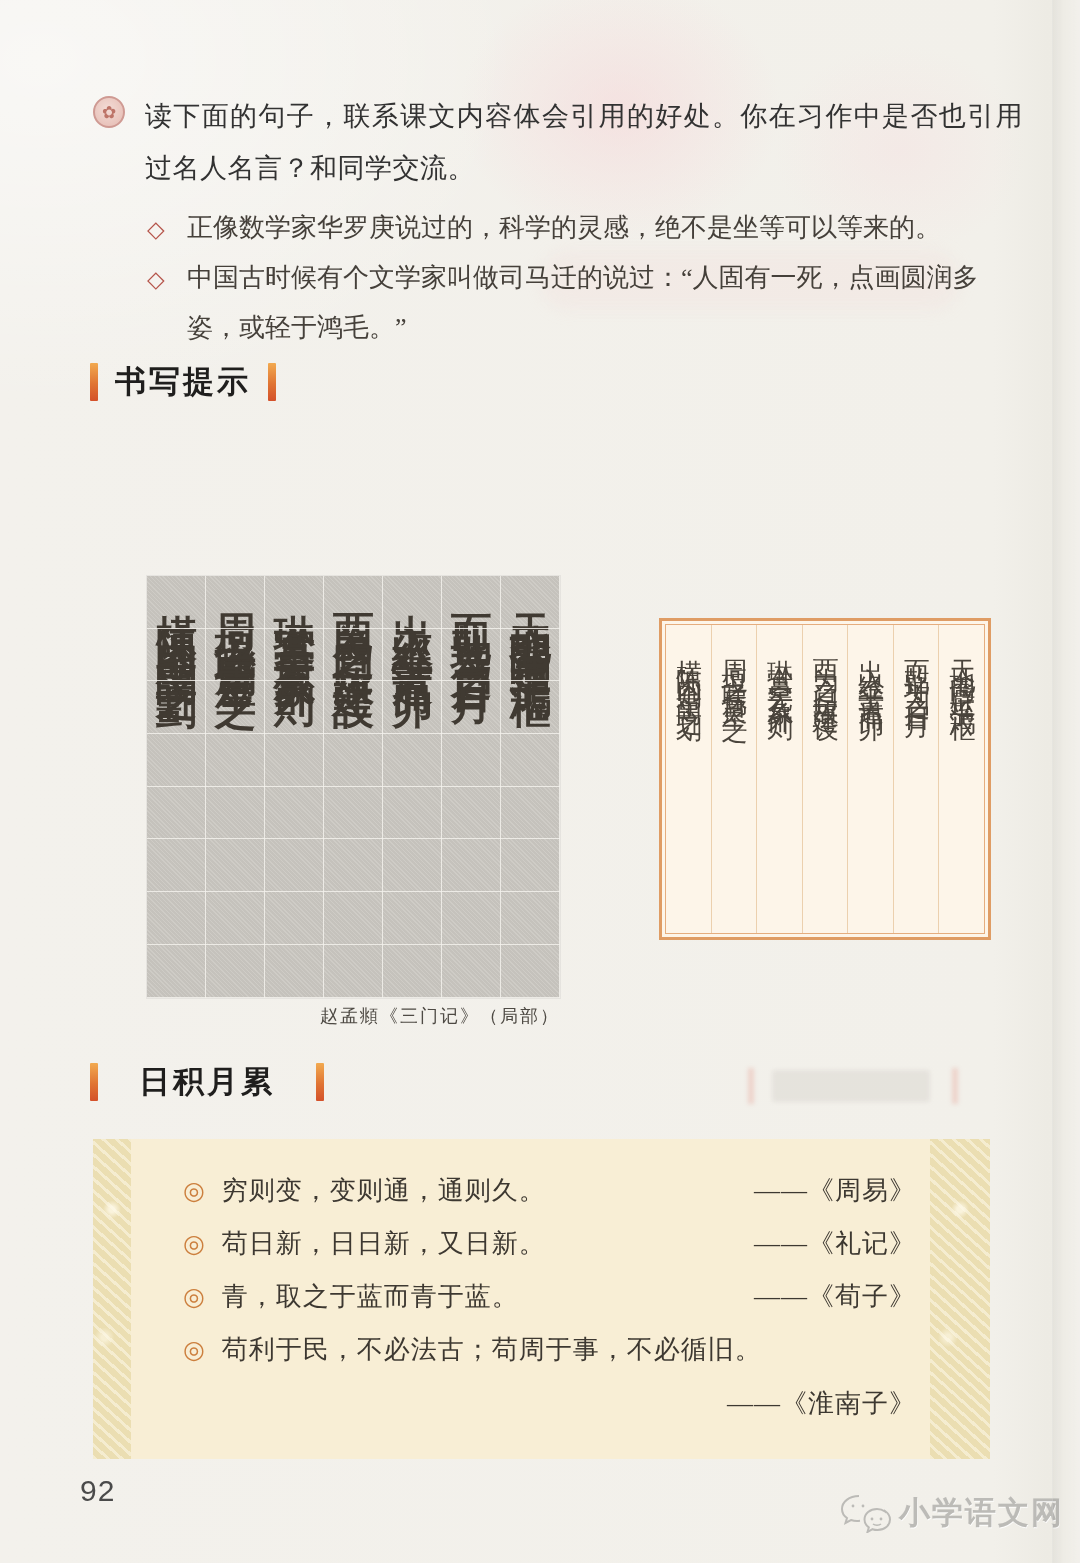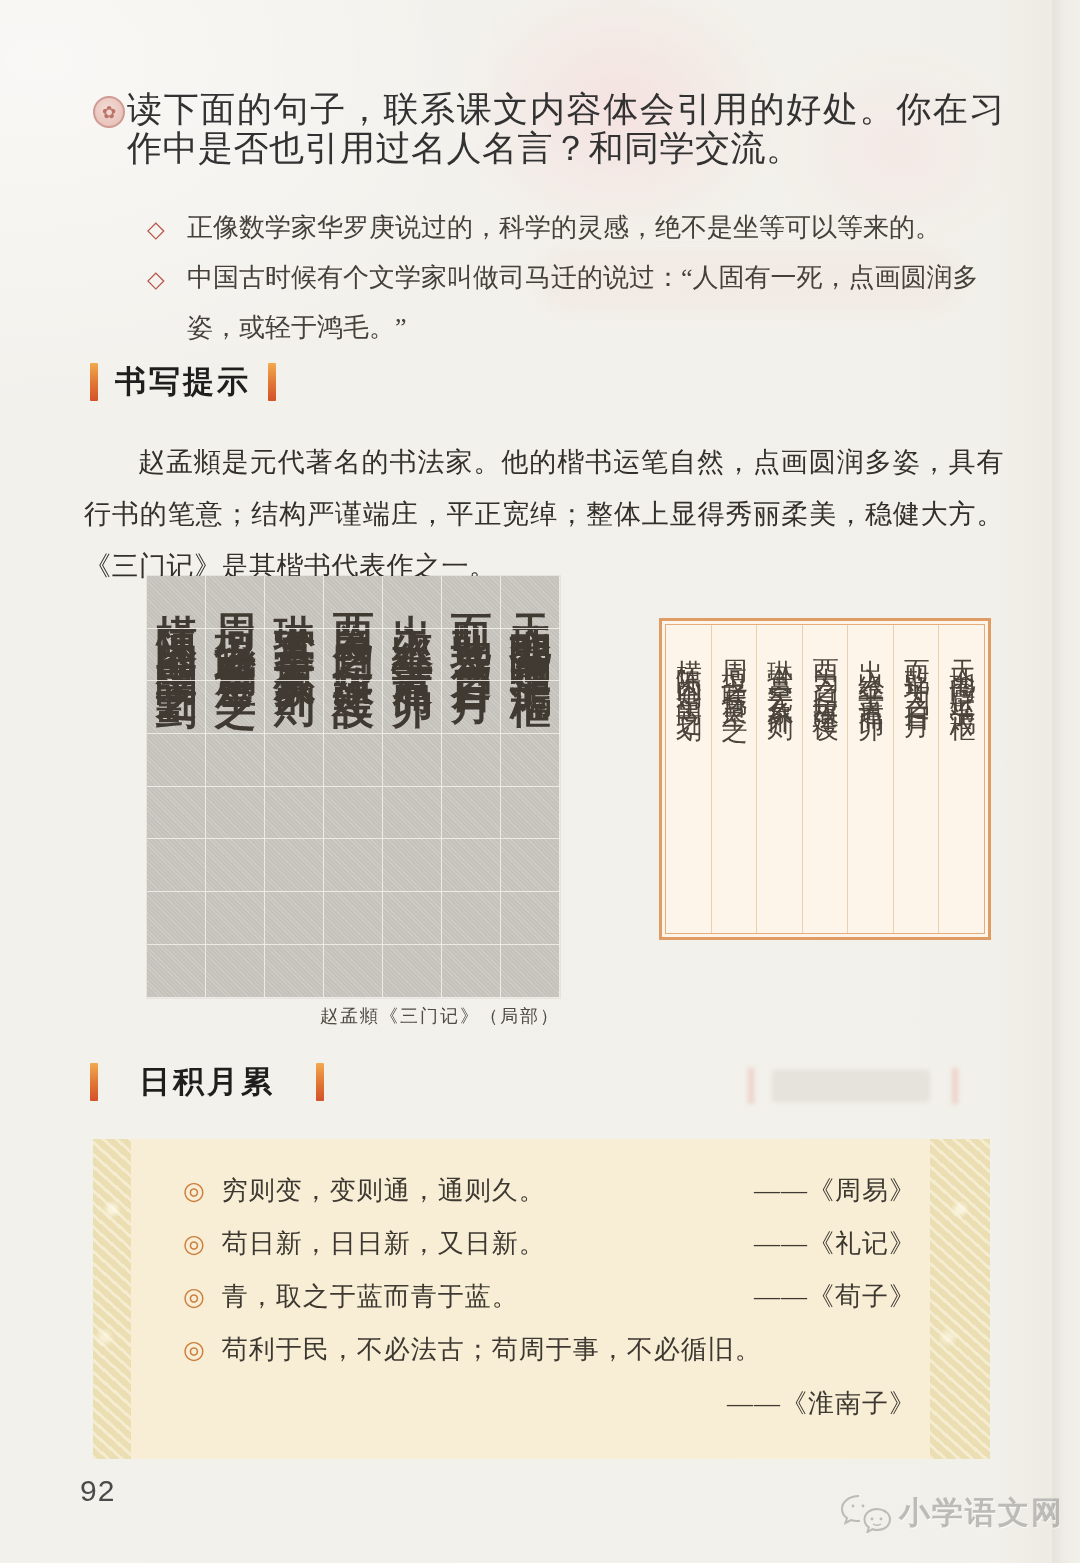--- a/index.html
+++ b/index.html
@@ -29,22 +29,22 @@
   .stamp {
     position: absolute; left: 93px; top: 96px;
     width: 32px; height: 32px; border-radius: 50%;
     border: 2px solid #cf9a93;
     background: radial-gradient(circle at 45% 40%, #f3dcd6, #e9c4bc 70%);
     display: flex; align-items: center; justify-content: center;
     color: #bd7468; font-size: 17px; line-height: 1;
     font-family: "DejaVu Sans", sans-serif;
   }
   .q-text {
-    position: absolute; left: 127px; top: 90px; width: 878px;
-    font-size: 35px; line-height: 39px; text-align: justify;
+    position: absolute; left: 145px; top: 90px; width: 878px;
+    font-size: 27px; line-height: 52px; text-align: justify;
     color: #323232; letter-spacing: 0.5px;
   }
   .bullet-line {
     position: absolute; left: 147px; width: 862px;
     padding-left: 40px; font-size: 26px; line-height: 50px;
     color: #45403a;
   }
   .bullet-line .diamond {
     position: absolute; left: 0; top: 1px;
     color: #b5544a; font-size: 23px;
@@ -199,21 +199,20 @@
     <span class="diamond">◇</span>
     <span>中国古时候有个文学家叫做司马迁的说过：“人固有一死，点画圆润多姿，或轻于鸿毛。”</span>
   </div>
 
   <div class="sec-header header-writing">
     <span class="sec-bar"></span>
     <span class="sec-title">书写提示</span>
     <span class="sec-bar"></span>
   </div>
 
-  <div class="wt-para">赵孟頫是元代著名的书法家。他的楷书运笔自然，点画圆润多姿，具有行书的笔意；结构严谨端庄，平正宽绰；整体上显得秀丽柔美，稳健大方。《三门记》是其楷书代表作之一。</div>
 
   <div class="calligraphy">
     <div class="calli-col">天地闔闢運乎鴻樞</div>
     <div class="calli-col">而乹坤為之戶日月</div>
     <div class="calli-col">出入經乎黃道而卯</div>
     <div class="calli-col">酉為之門是故建設</div>
     <div class="calli-col">琳宮摹憲玄象外則</div>
     <div class="calli-col">周垣之聯屬靈星之</div>
     <div class="calli-col">橫陳內則重闥之劃</div>
     <div class="calli-grid-lines"></div>

